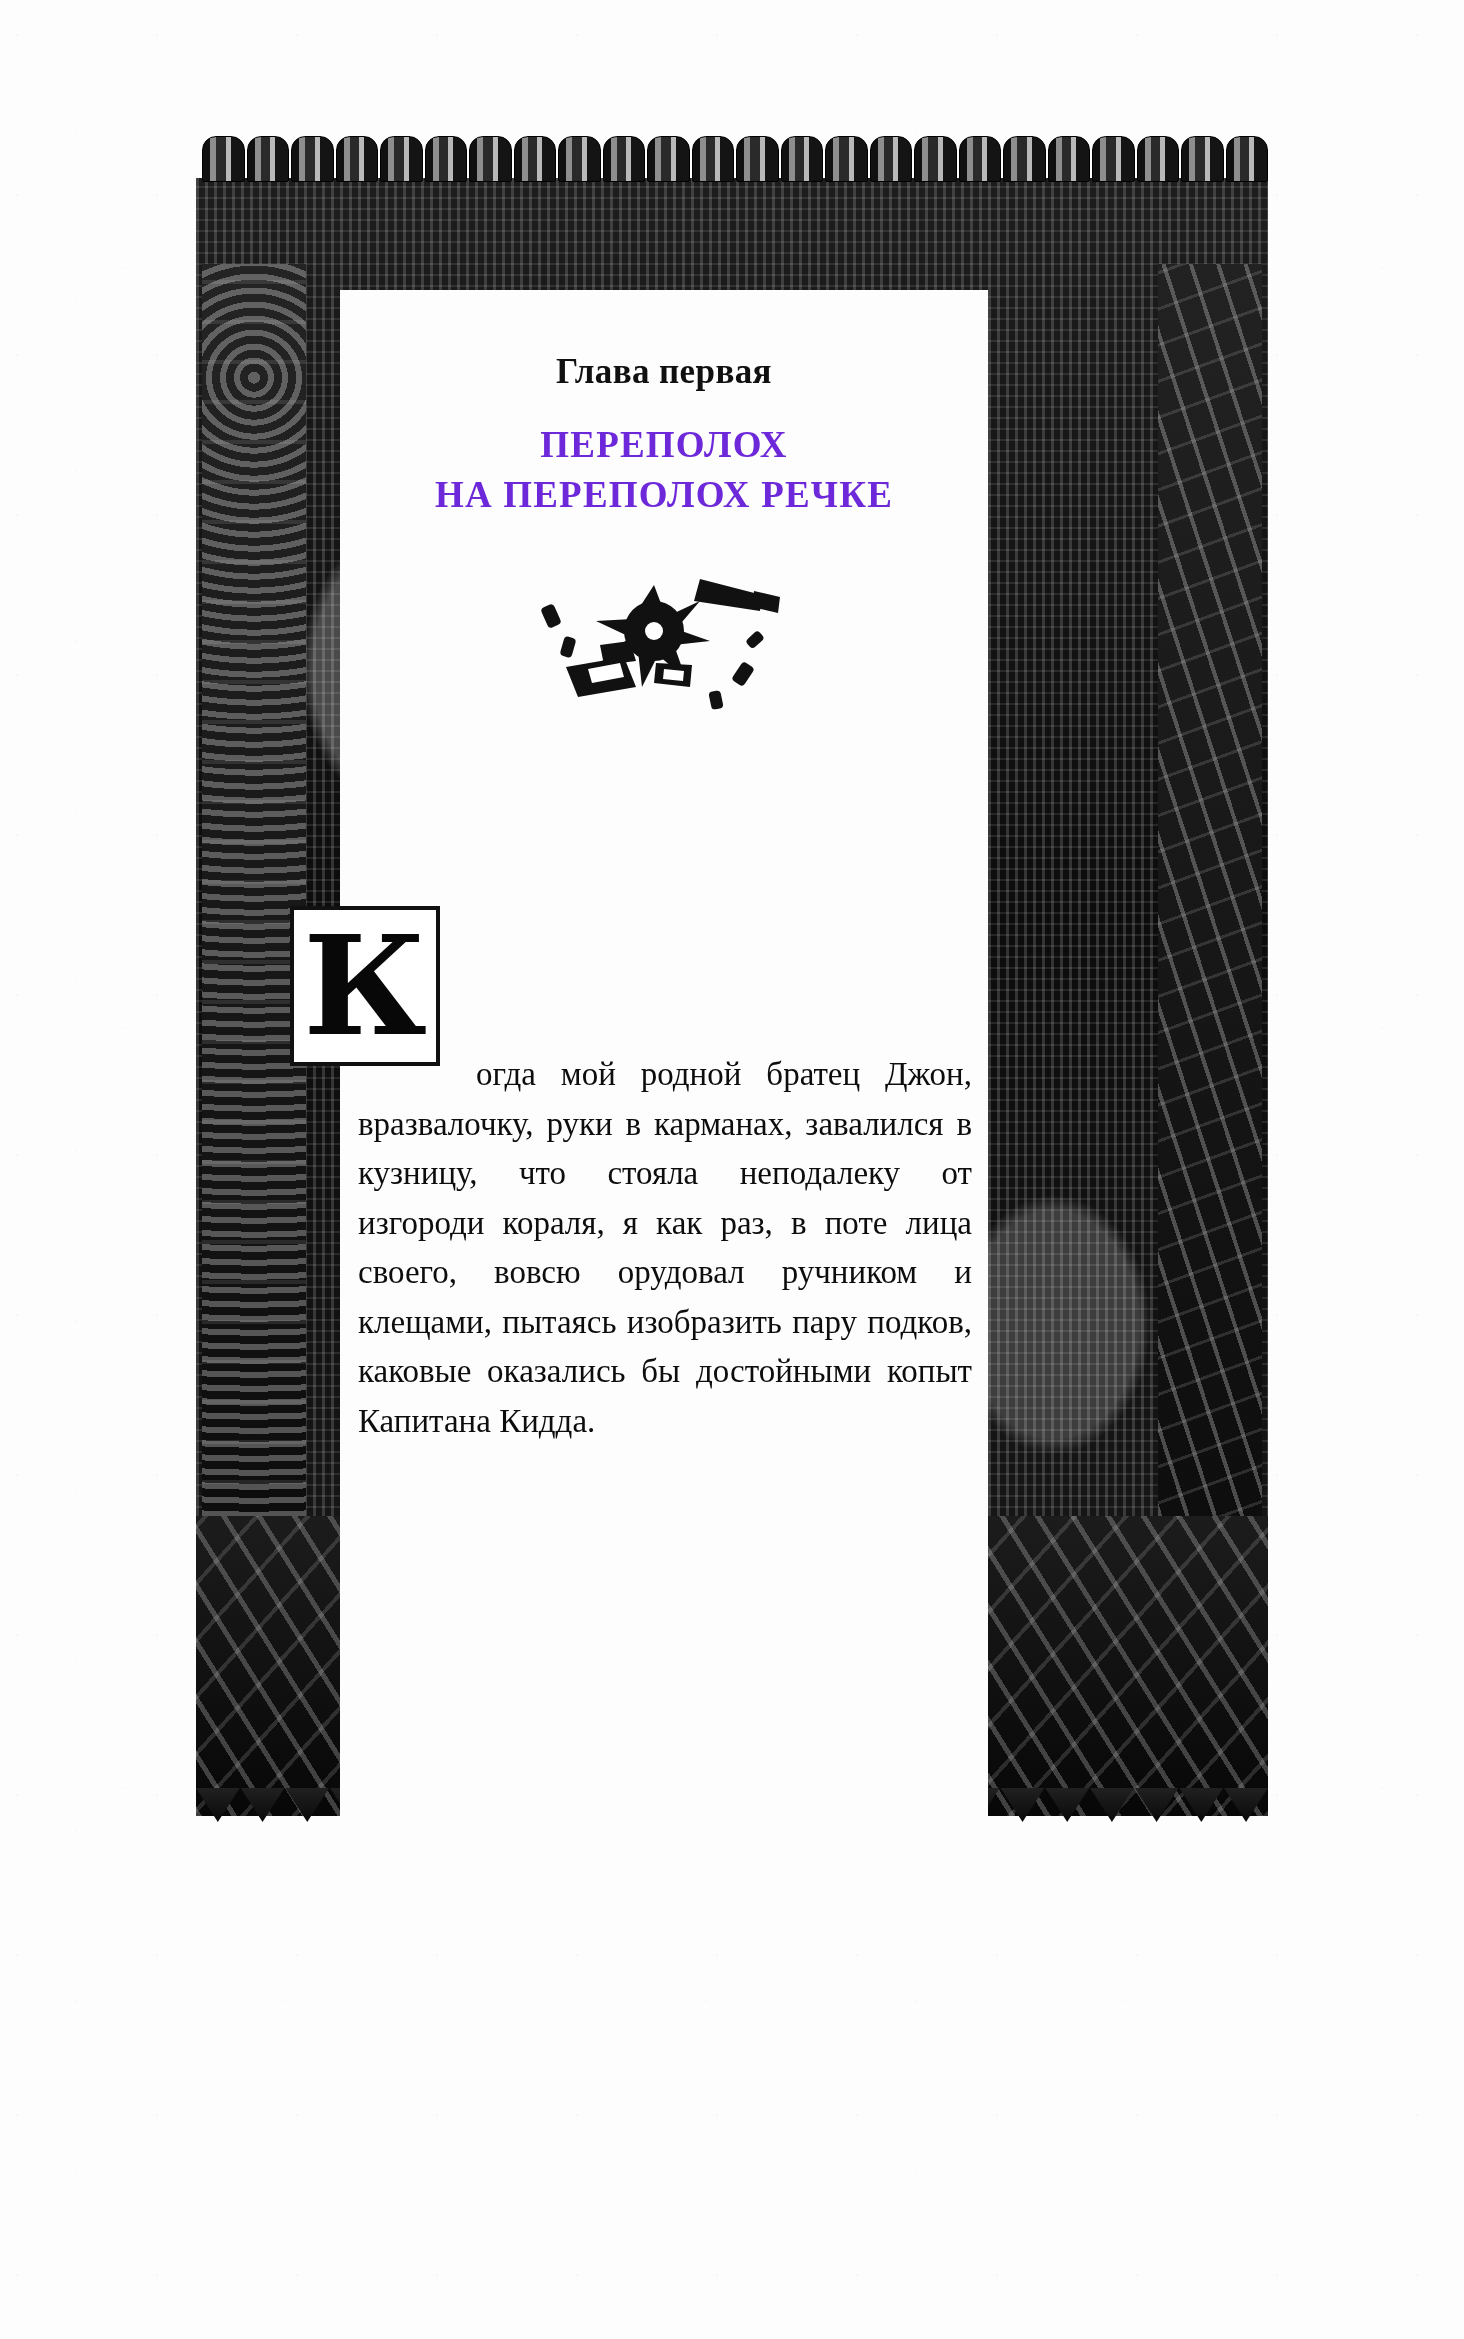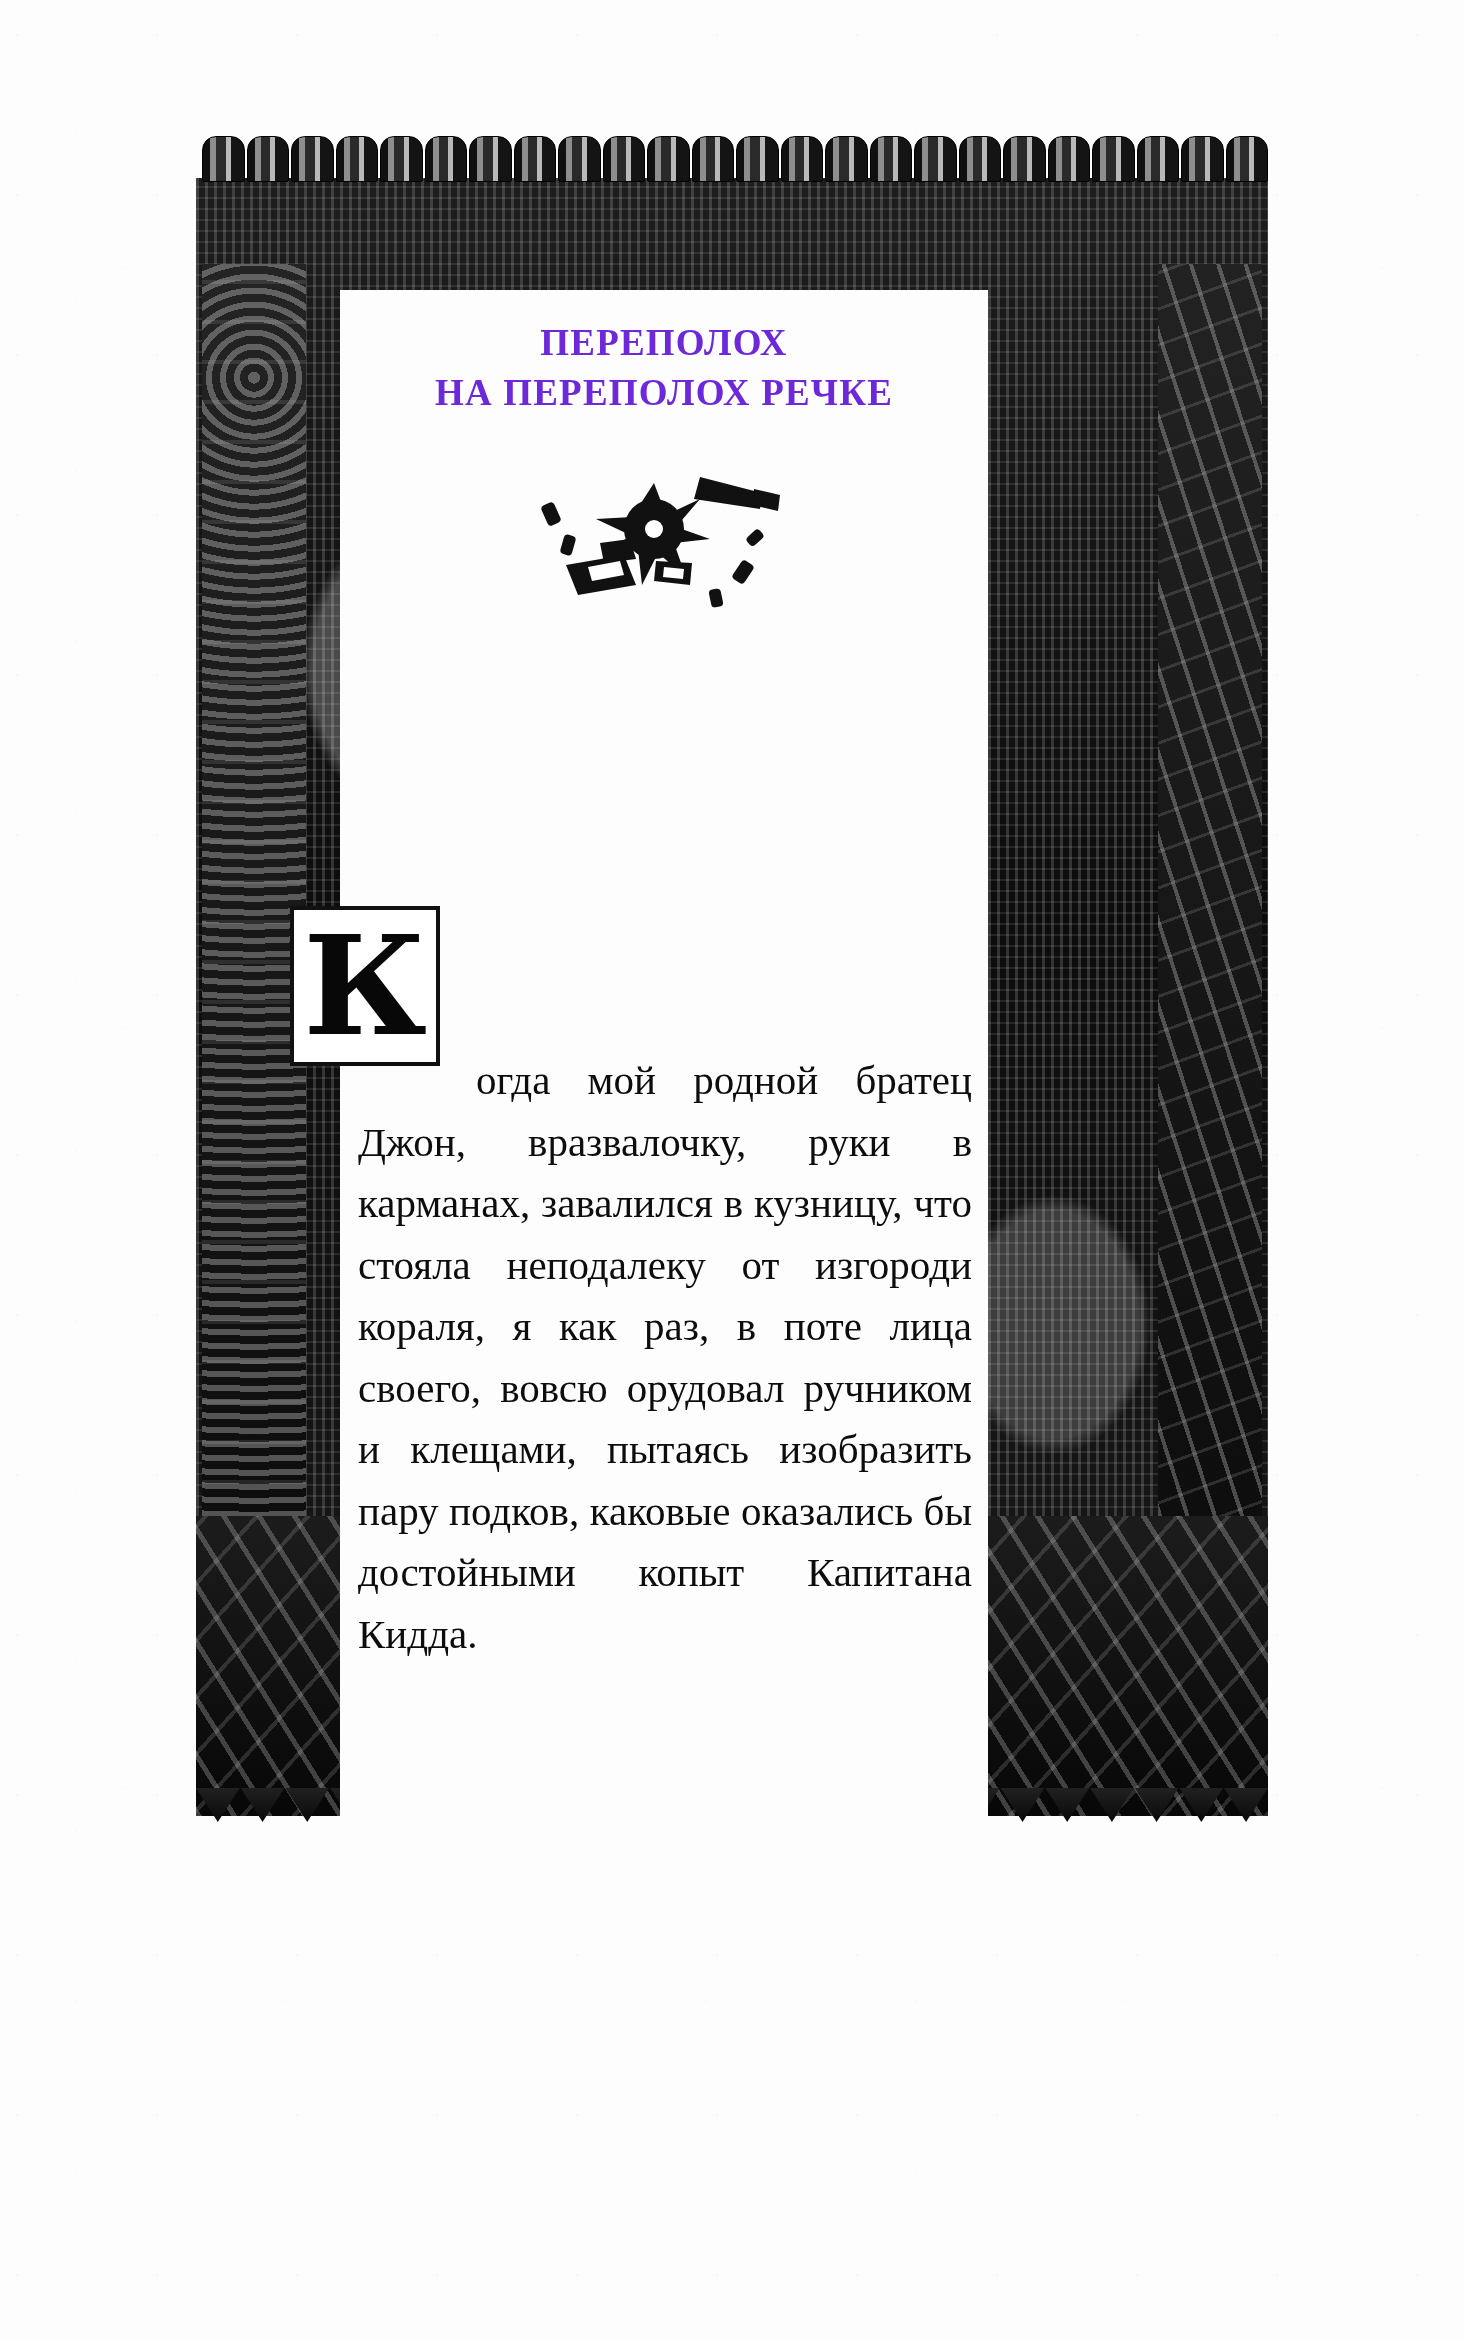--- a/index.html
+++ b/index.html
@@ -193,21 +193,21 @@
   }
 
   .body-text {
     margin: 0;
     padding: 0 16px 0 18px;
     position: absolute;
     left: 0;
     top: 760px;
     width: 648px;
     box-sizing: border-box;
-    font-size: 41px;
+    font-size: 33px;
     line-height: 1.5;
     text-align: justify;
     text-indent: 118px;
     color: #0d0d0d;
     hyphens: manual;
   }
 </style>
 </head>
 <body>
 
@@ -269,20 +269,21 @@
       <div class="tooth"></div>
       <div class="tooth"></div>
       <div class="tooth"></div>
       <div class="tooth"></div>
       <div class="tooth"></div>
       <div class="tooth"></div>
     </div>
 
     <div class="text-well">
 
+      <div class="chapter-eyebrow">Глава первая</div>
 
       <div class="chapter-title">
         <div>ПЕРЕПОЛОХ</div>
         <div>НА ПЕРЕПОЛОХ РЕЧКЕ</div>
       </div>
 
       <div class="vignette">
         <svg width="320" height="180" viewBox="0 0 320 180" aria-hidden="true">
           <g fill="#111">
 

